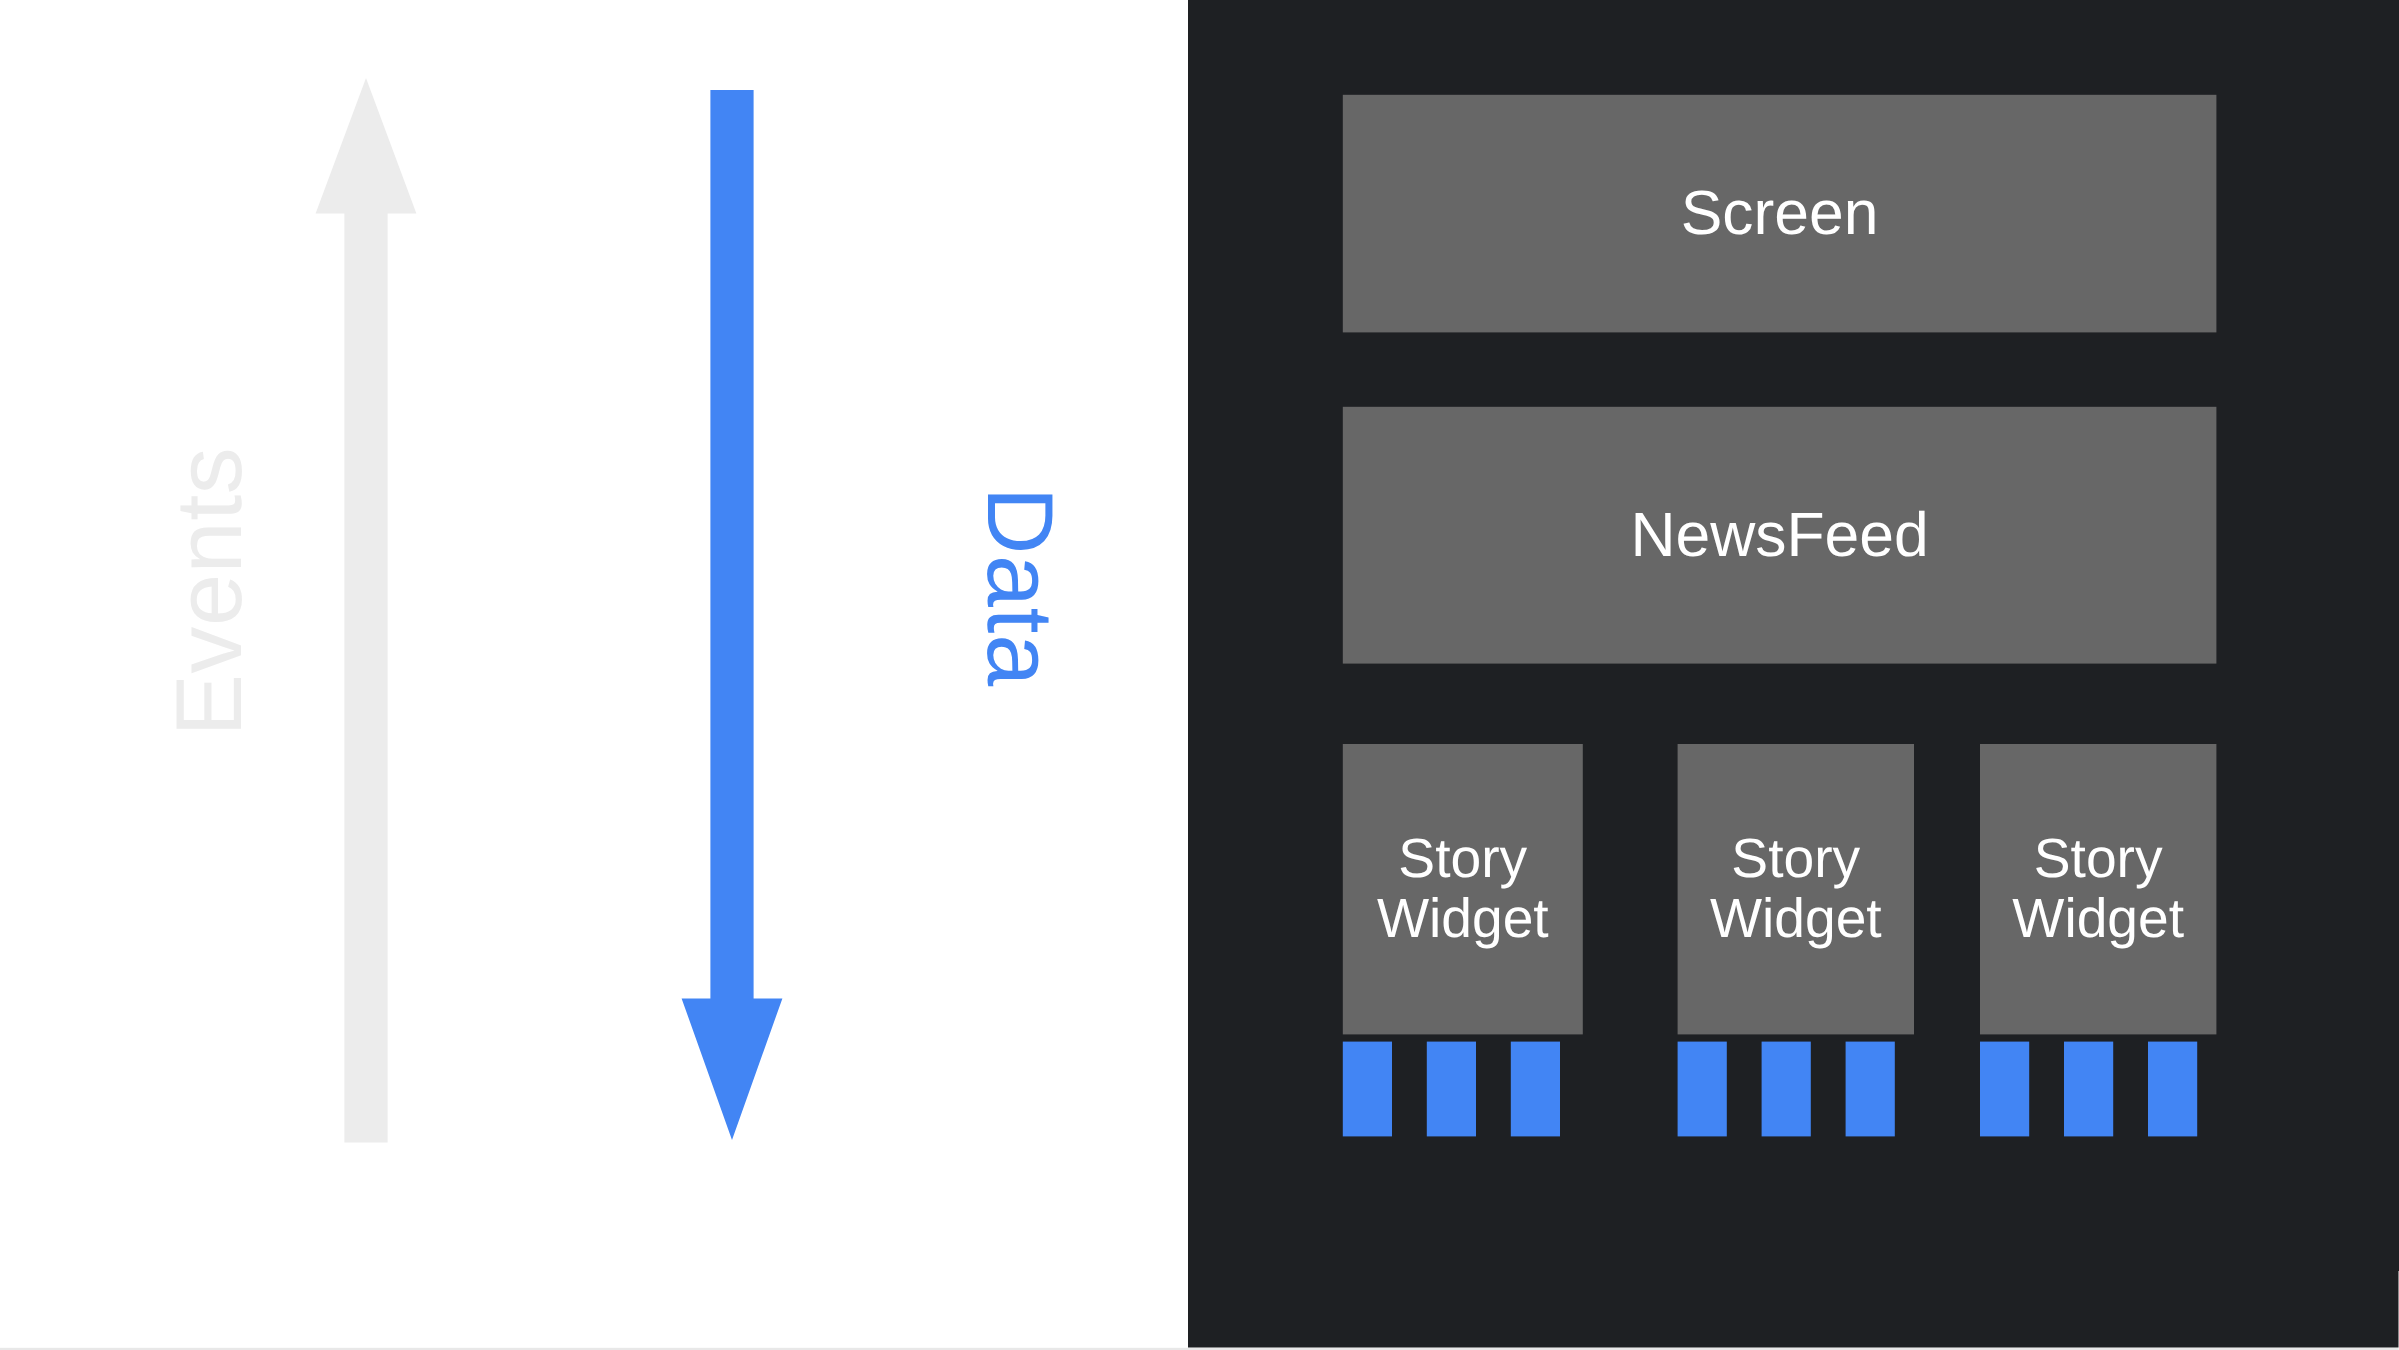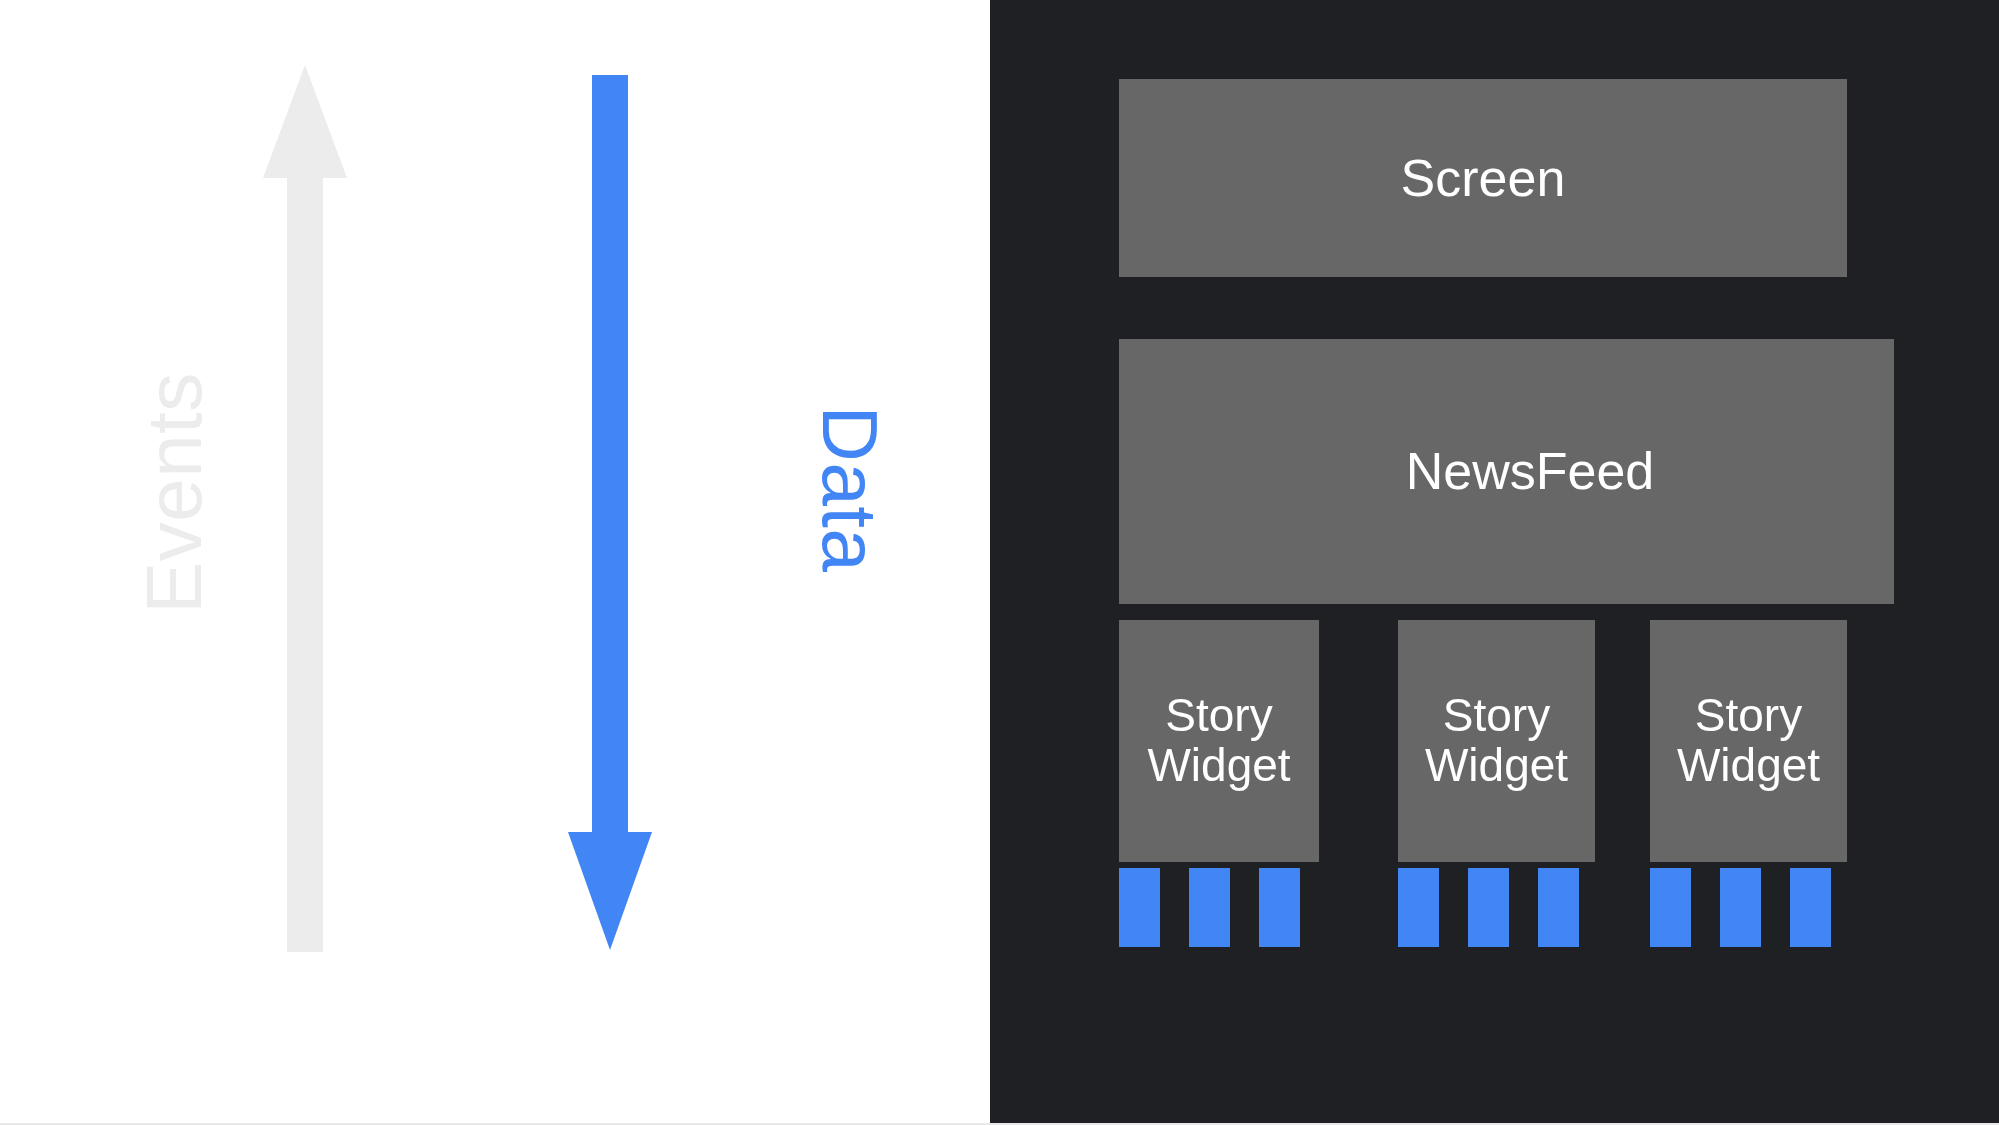--- a/index.html
+++ b/index.html
@@ -78,23 +78,22 @@
     text-align: center;
     line-height: 1.08;
   }
   .node-screen {
     left: 129px; top: 79px;
     width: 728px; height: 198px;
     font-size: 52px;
   }
   .node-newsfeed {
     left: 129px; top: 339px;
-    width: 728px; height: 265px;
+    width: 728px; height: 214px;
     font-size: 52px;
-    padding-left: 47px;
   }
   .node-story {
     top: 620px;
     width: 200px; height: 242px;
     font-size: 46px;
   }
   .story-1 { left: 129px; }
   .story-2 { left: 408px; width: 197px; }
   .story-3 { left: 660px; width: 197px; }
 

